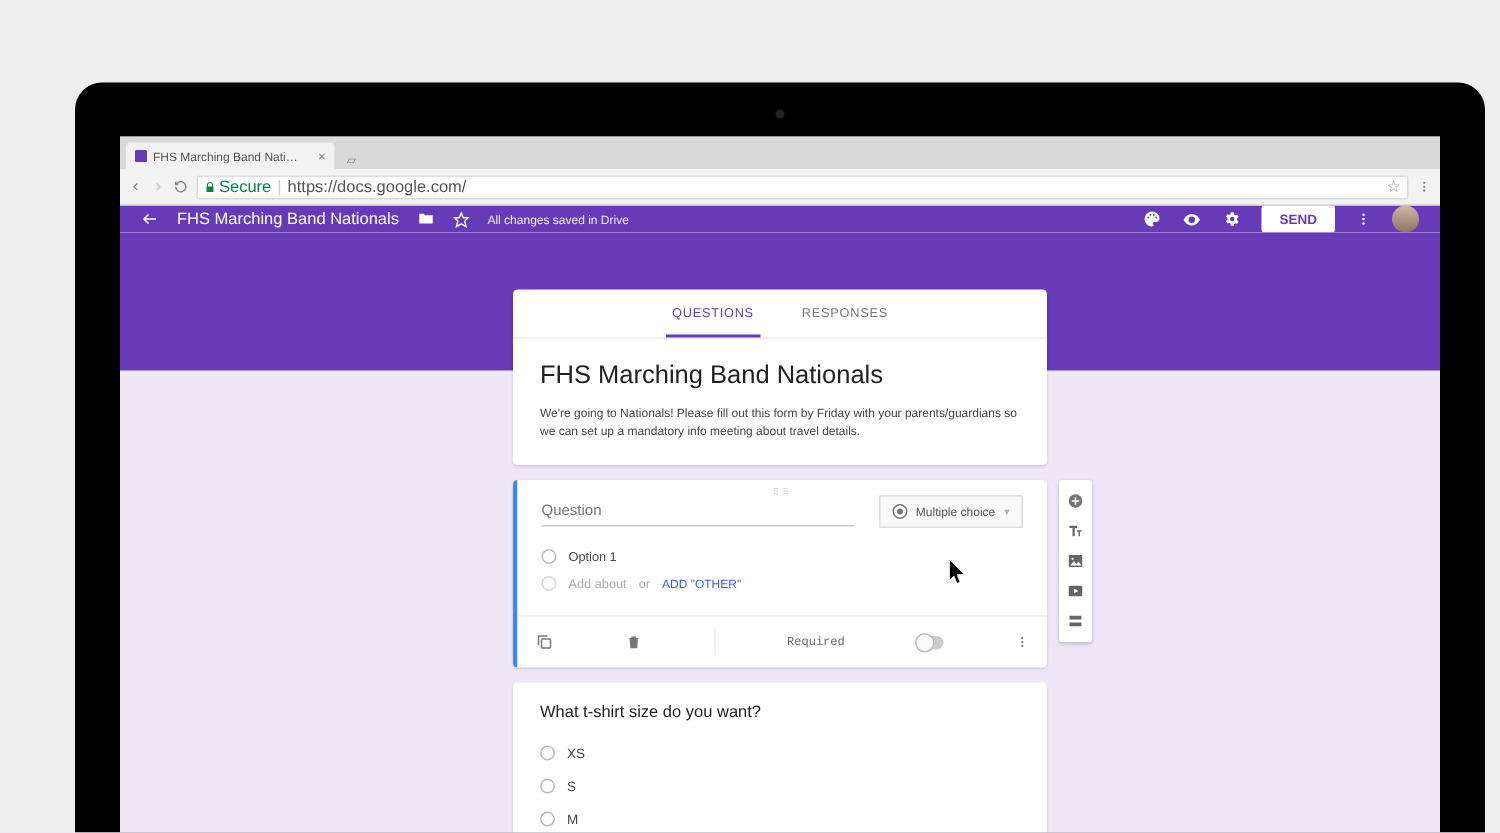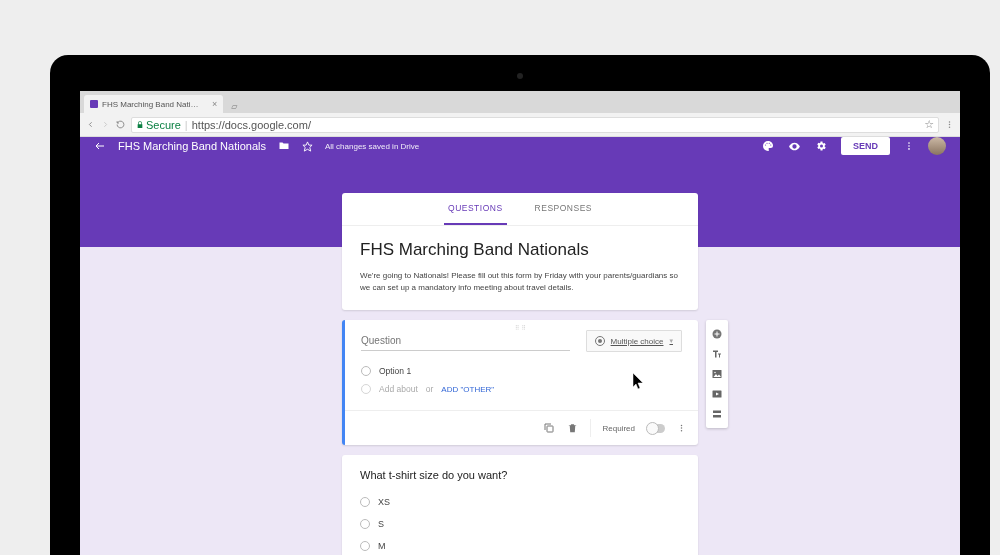--- a/index.html
+++ b/index.html
@@ -197,21 +197,20 @@
   }
   .qtype-select {
     display:flex; align-items:center; gap:6px;
     border: 1px solid #ddd;
     background: #f9f9f9;
     padding: 5px 8px;
     font-size: 8px;
     color: #555;
     border-radius: 1px;
     min-width: 92px;
-    text-decoration: underline;
   }
   .radio-icon {
     width: 10px; height: 10px;
     border: 1.5px solid #777;
     border-radius: 50%;
     display: inline-flex;
     align-items: center; justify-content: center;
     flex-shrink: 0;
   }
   .radio-icon::after {
@@ -219,26 +218,26 @@
   }
   .chev { margin-left:auto; color:#aaa; font-size:7px; }
   .option-row { display:flex; align-items:center; gap:8px; font-size:8.5px; color:#444; padding:4px 0; }
   .option-radio {
     width:10px; height:10px; border:1.5px solid #bbb; border-radius:50%;
     flex-shrink:0;
   }
   .option-gray { color:#aaa; }
   .option-link { color:#3367d6; font-size:8px; }
   .editor-footer {
-    display:flex; align-items:center; justify-content:flex-end;
+    display:flex; align-items:center; justify-content:space-between;
     gap:12px;
     border-top:1px solid #eee;
     margin: 12px -16px -8px;
     padding: 8px 12px;
-    font-size:8px; color:#666;
+    font-size:8px; color:#666;font-family:Liberation Mono, monospace;
   }
   .footer-icon { color:#777; cursor:pointer; display:flex; }
   .toggle {
     width:18px; height:9px; background:#ccc; border-radius:5px; position:relative;
   }
   .toggle::after { content:""; position:absolute; width:11px; height:11px; background:#fafafa; border:1px solid #bbb; border-radius:50%; top:-2px; left:-1px; }
   
   .floating-toolbar {
     position:absolute;
     right: -30px;

